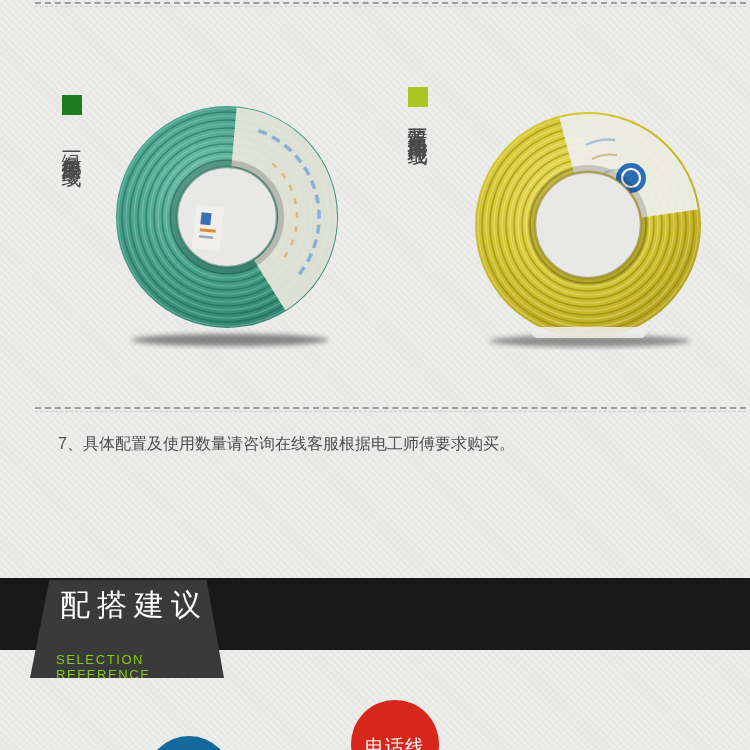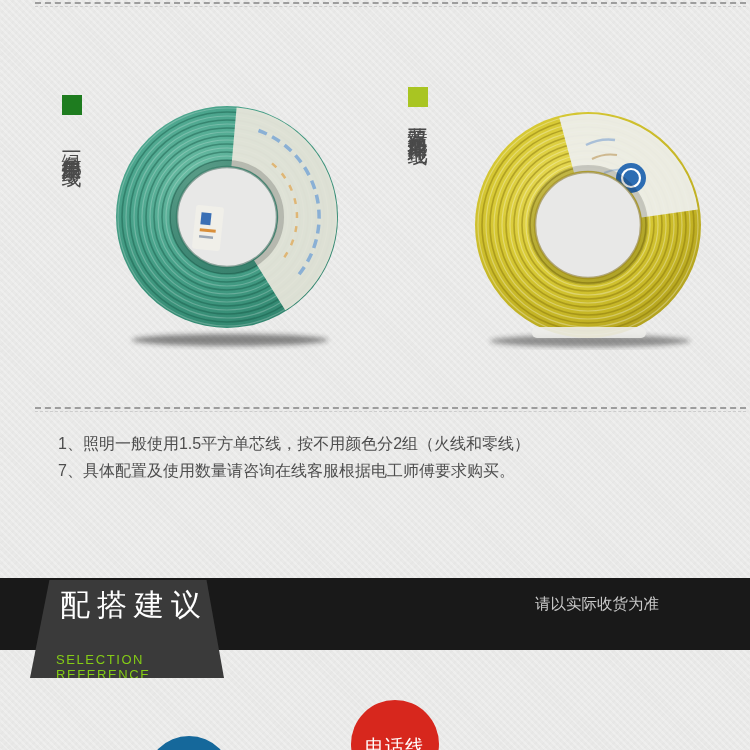--- a/index.html
+++ b/index.html
@@ -152,29 +152,27 @@
   <circle cx="120" cy="120" r="53" fill="#e8e8e7"></circle>
   <circle cx="120" cy="120" r="53" fill="none" stroke="rgba(120,100,12,0.5)" stroke-width="2.5"></circle>
 </svg>
 
 <div class="abs dashed-divider" id="divider-mid">
   <div class="d1"></div>
     <div class="d2"></div>
 </div>
 
 <div class="abs" id="notes">
-  <div class="note-item">1、照明一般使用1.5平方单芯线，按不用颜色分2组（火线和零线）</div>
   <div class="note-item">7、具体配置及使用数量请咨询在线客服根据电工师傅要求购买。</div>
 </div>
 
 <div class="abs" id="banner"></div>
 <div class="abs" id="banner-tab">
   <div id="banner-title">配搭建议</div>
   <div id="banner-subtitle">SELECTION  REFERENCE</div>
 </div>
 <div class="abs" id="banner-note">
-  <div>请以实际收货为准</div>
 </div>
 
 <div class="abs bubble" id="bubble-red" style="background-color: rgb(215, 39, 29);">
   <div class="bubble-label">电话线</div>
 </div>
 <div class="abs bubble" id="bubble-blue" style="background-color: rgb(21, 104, 155);"></div>
 
 </body></html>

